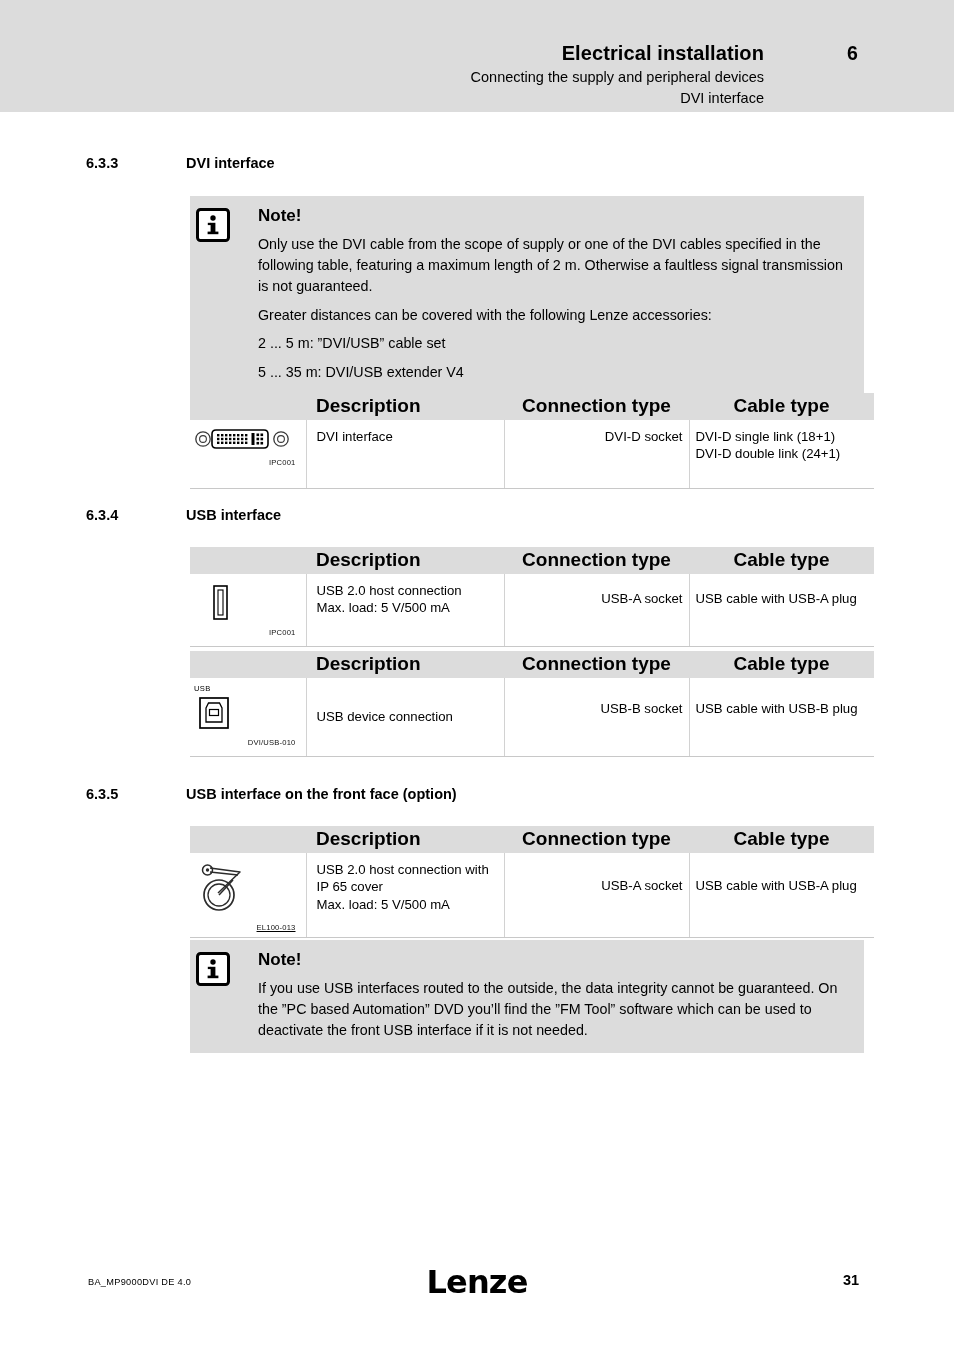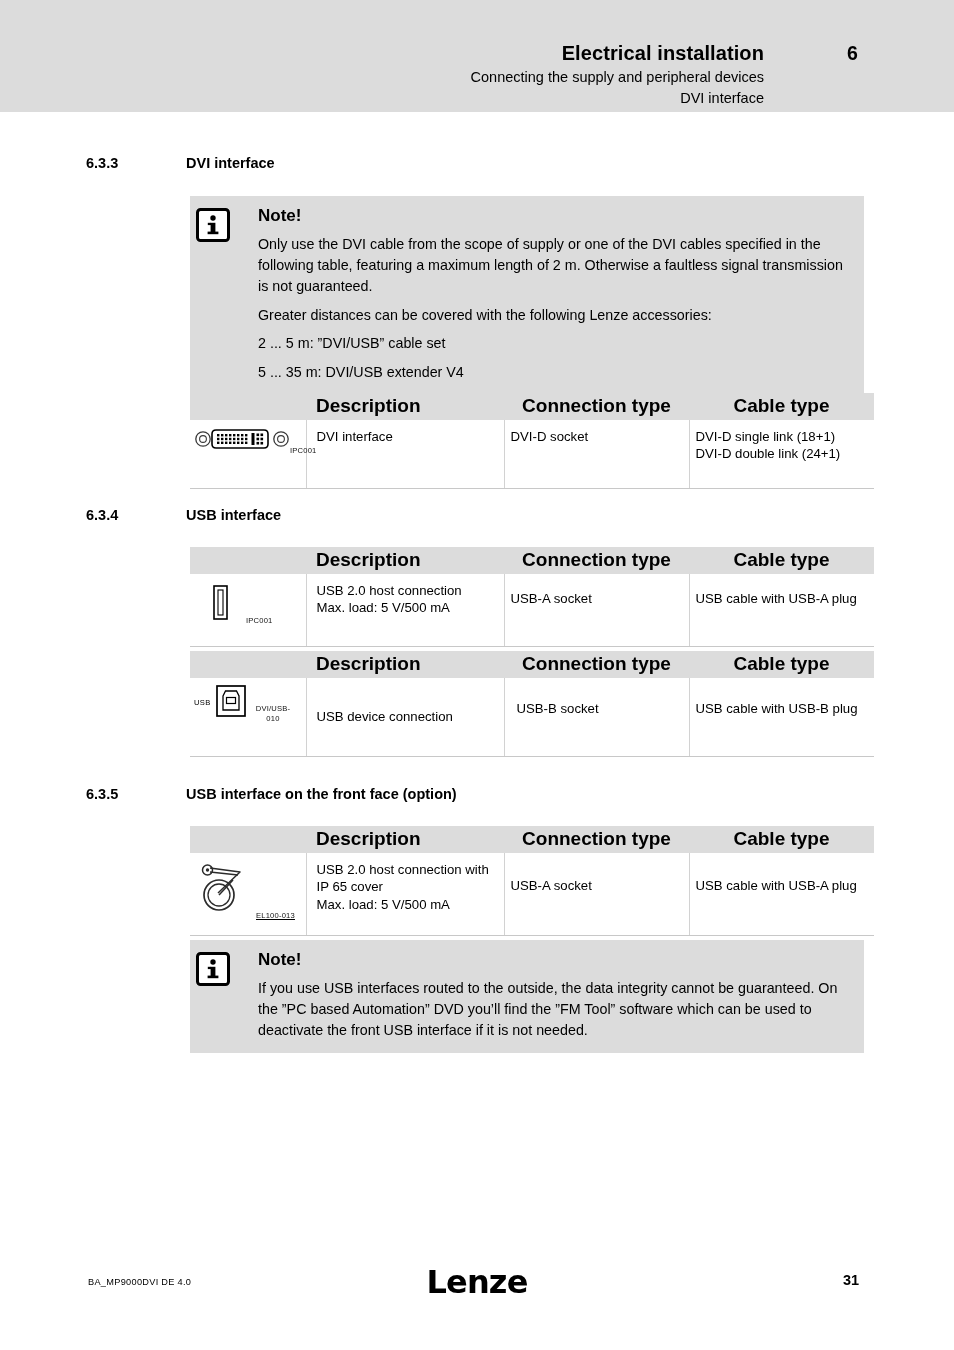--- a/index.html
+++ b/index.html
@@ -147,30 +147,31 @@
   }
   .iface-table td.cell-icon {
     border-left: none;
     text-align: center;
     padding: 6px 4px 4px 4px;
   }
   .iface-table td.cell-desc {
     text-align: left;
     padding-left: 10px;
   }
-  .iface-table td.cell-conn { text-align: left; }
+  .iface-table td.cell-conn { text-align: right; }
   .iface-table td.cell-cable { text-align: left; }
   .iface-table tbody tr { }
   .iface-table .body-row td {
     border-bottom: 1px solid #c8c8c8;
   }
 
   .icon-wrap {
     display: flex;
-    align-items: center;
+    flex-direction: column;
+    align-items: flex-start;
     justify-content: flex-start;
   }
   .icon-graphic { display: block; }
   .icon-code {
     font-size: 7.6px;
     letter-spacing: 0.2px;
     color: #111;
     align-self: flex-end;
     margin-right: 6px;
     margin-top: 2px;

